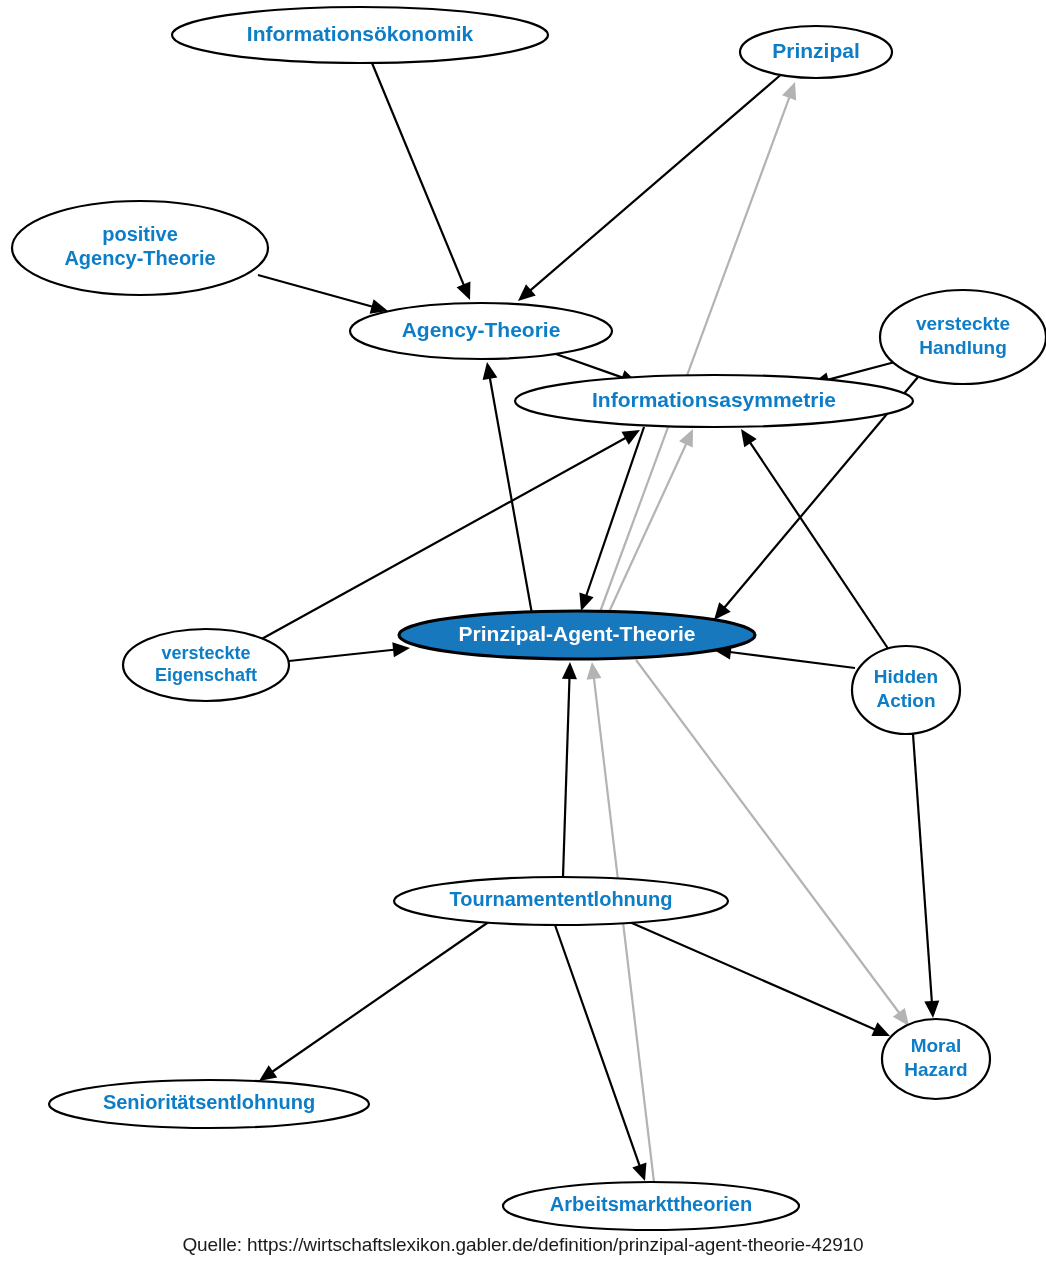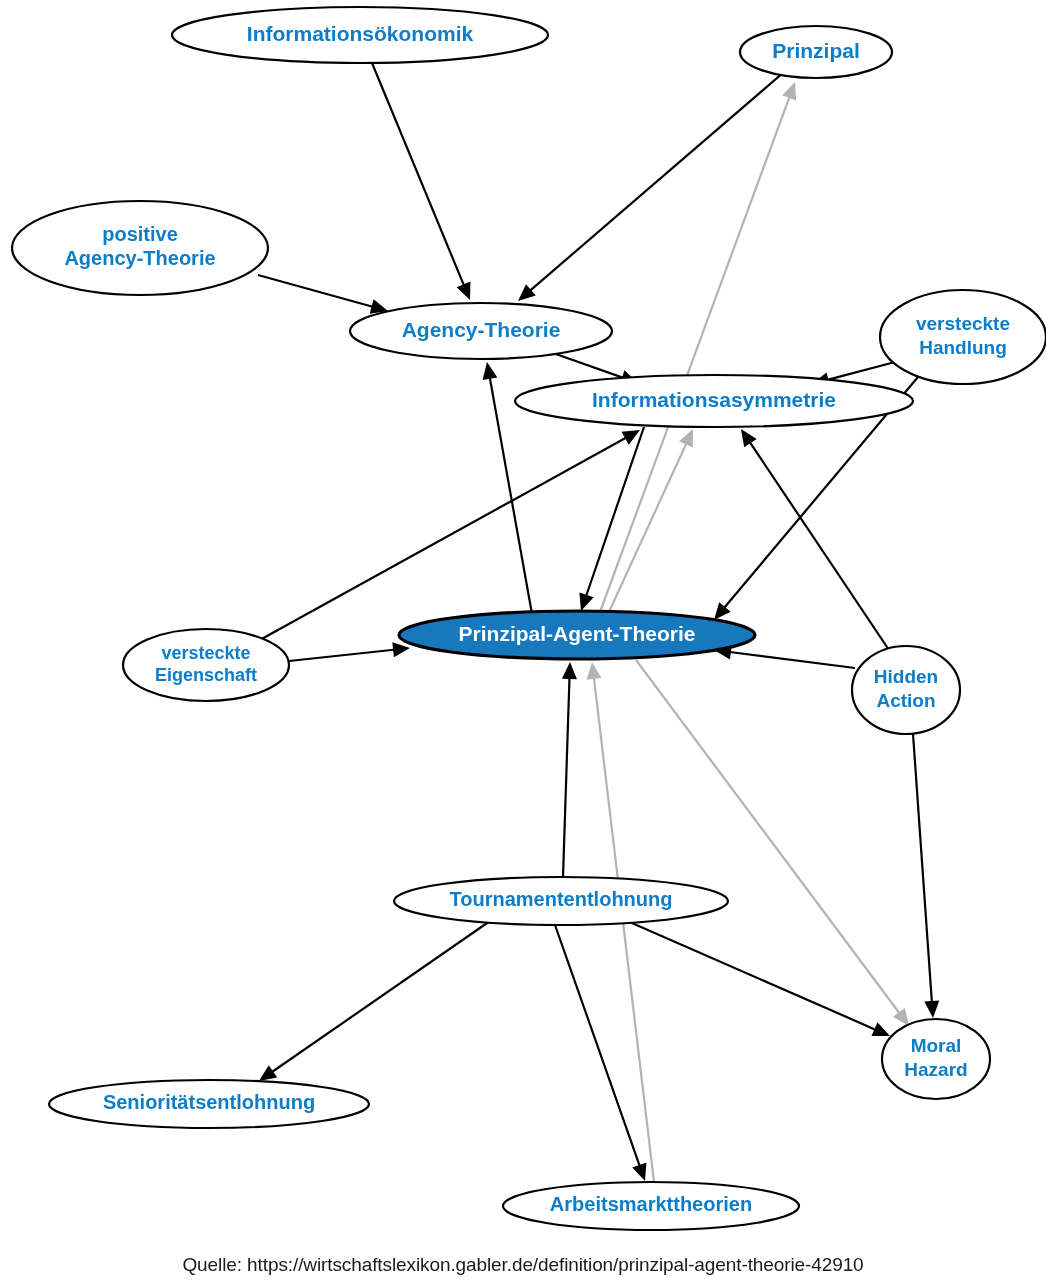--- a/index.html
+++ b/index.html
@@ -59,21 +59,21 @@
     fill: #000000;
     stroke: none;
   }
   .arrow-head.gray {
     fill: #b3b3b3;
   }
   .source-note {
     position: absolute;
     left: 0;
     right: 0;
-    bottom: 4px;
+    bottom: 24px;
     text-align: center;
     font-family: "Liberation Sans", sans-serif;
     font-size: 19px;
     color: #1a1a1a;
     letter-spacing: -0.1px;
   }
 </style>
 </head>
 <body>
 

